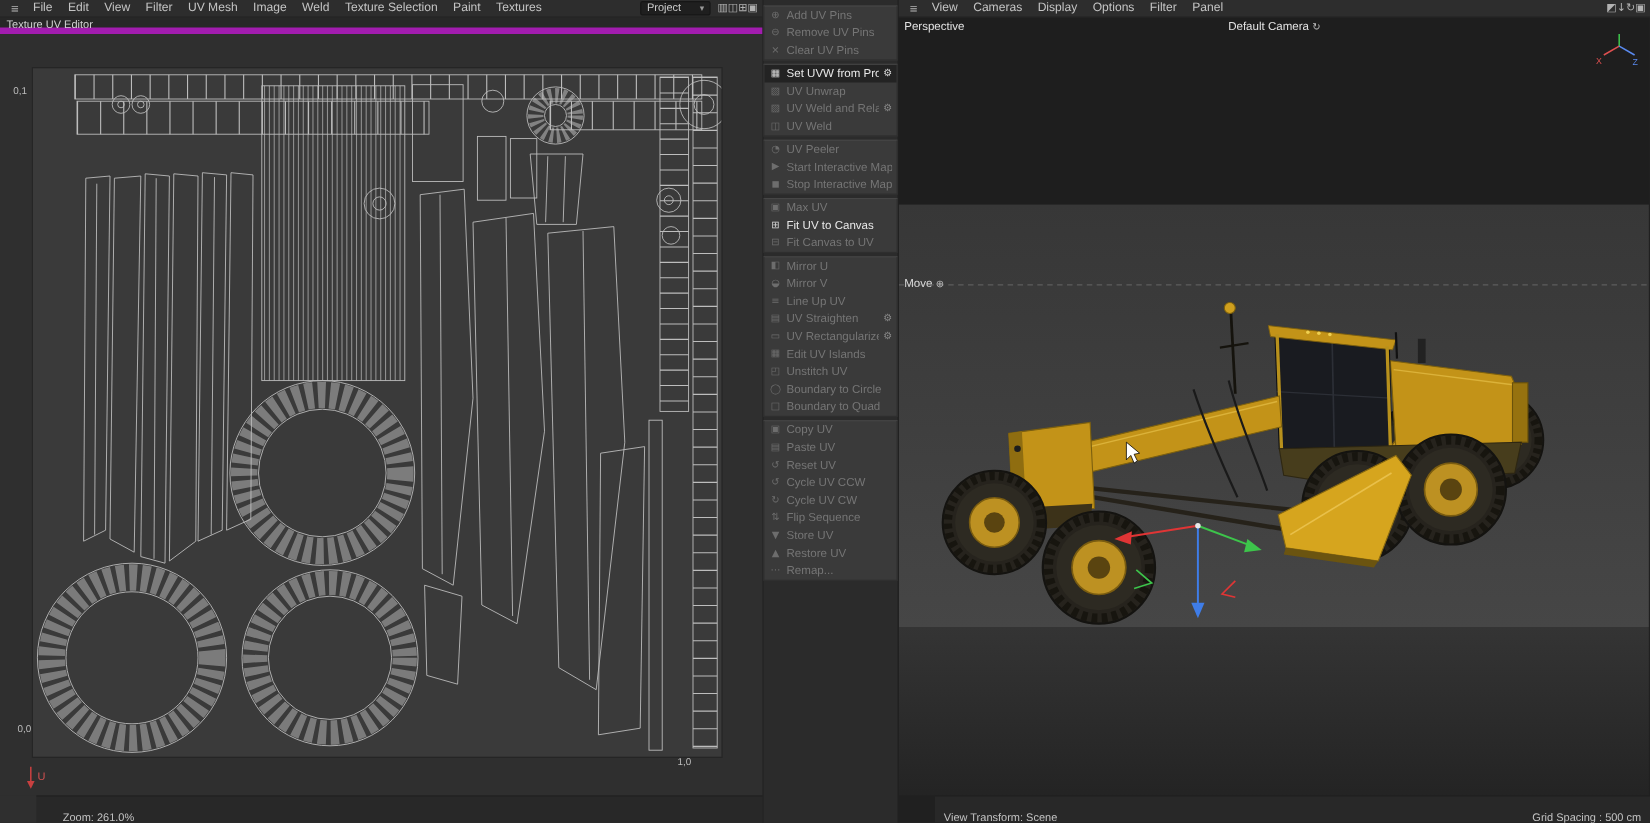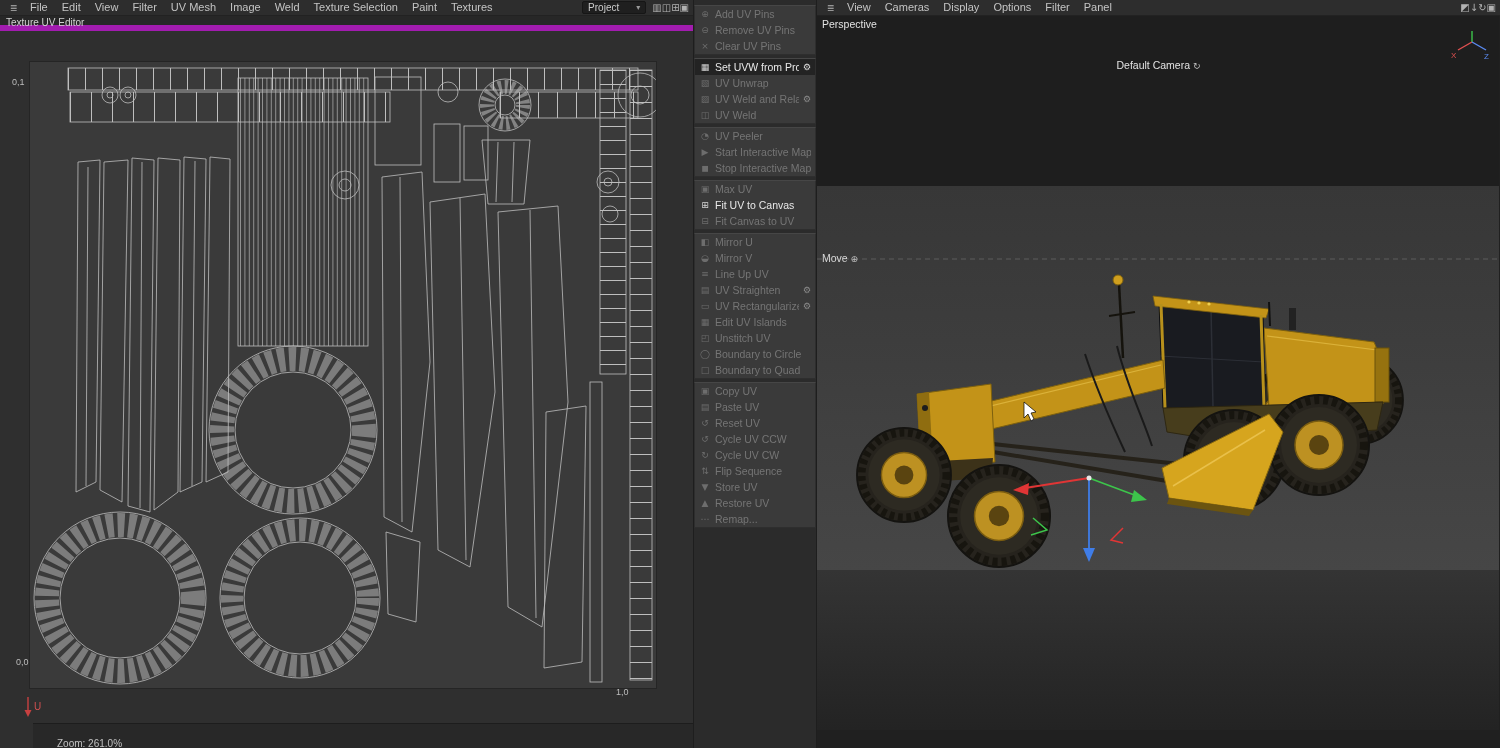--- a/index.html
+++ b/index.html
@@ -67,21 +67,21 @@
   .cmd-row.enabled .cmd-icon { color:#d6d6d6; }
   .cmd-label { flex:1; white-space:nowrap; overflow:hidden; }
   .cmd-gear { font-size:9px; color:#8a8a8a; font-family:"DejaVu Sans", sans-serif; }
   .cmd-row.enabled .cmd-gear { color:#ddd; }
 
   
   .right-pane { flex:1; display:flex; flex-direction:column; background:#202020; position:relative; }
   .viewport { flex:1; position:relative; overflow:hidden; }
   .viewport svg.scene { position:absolute; left:0; top:0; }
   .vp-label { position:absolute; font-size:10.5px; color:#e2e2e2; z-index:3; }
-  .vp-label.center { left:50%; transform:translateX(-50%);margin-top:41px; }
+  .vp-label.center { left:50%; transform:translateX(-50%); }
   .vp-small-icon { font-size:9px; color:#bdbdbd; font-family:"DejaVu Sans", sans-serif; }
   .axis-gizmo { position:absolute; right:6px; top:12px; z-index:3; }
   .right-pane .statusbar { flex:0 0 18px; height:18px; justify-content:space-between; }
 </style>
 </head>
 <body>
 
 <div class="app">
 
   <div class="left-pane">
@@ -452,14 +452,18 @@
           <polygon points="272,546 266,532 278,532" fill="#3f7de8"></polygon>
           <circle cx="272" cy="462" r="2.5" fill="#e8e8e8"></circle>
           <polyline points="306,512 294,524 306,527" stroke="#e03535" stroke-width="1.5" fill="none"></polyline>
           <polyline points="216,502 230,514 214,519" stroke="#3dc44b" stroke-width="1.5" fill="none"></polyline>
         </g>
 
         <polygon points="207,386 207,402 211,398 214,405 217,403 214,397 219,396" fill="#ffffff" stroke="#000" stroke-width="0.7"></polygon>
       </svg>
     </div>
 
+    <div class="statusbar">
+      <span>View Transform: Scene</span>
+      <span>Grid Spacing : 500 cm</span>
+    </div>
   </div>
 </div>
 
 </body></html>

